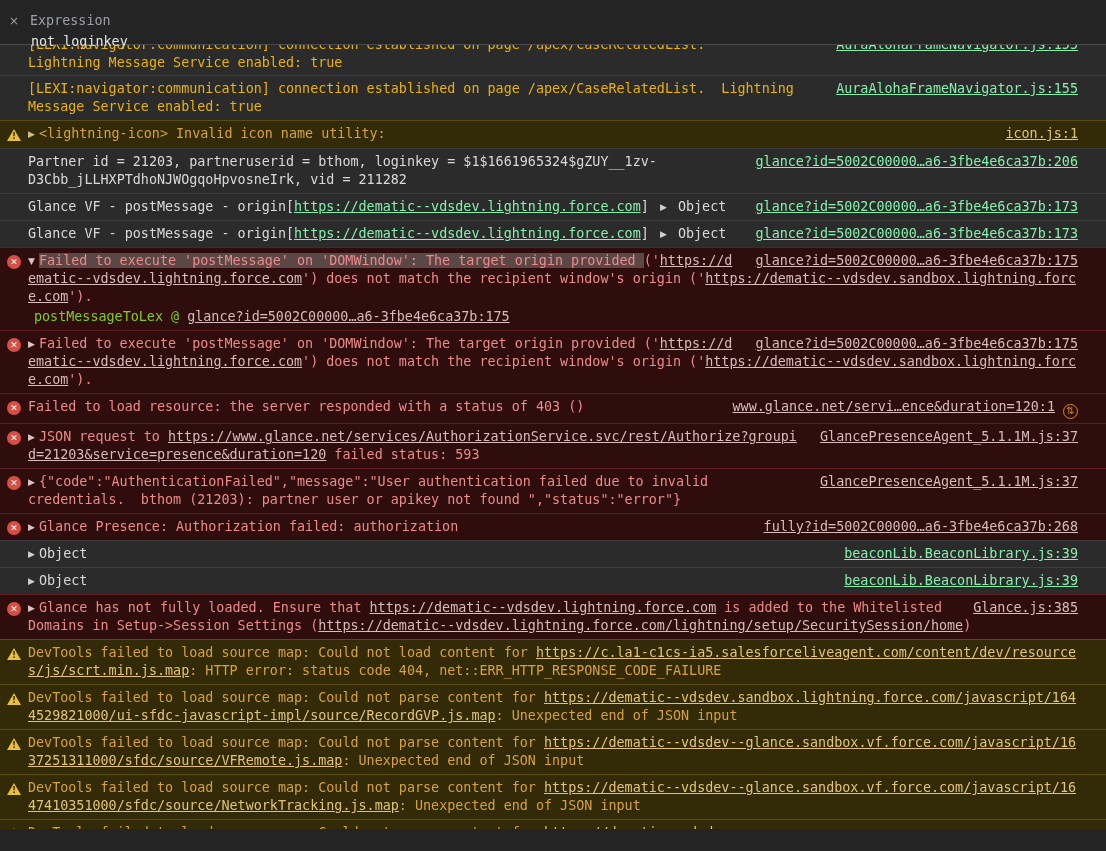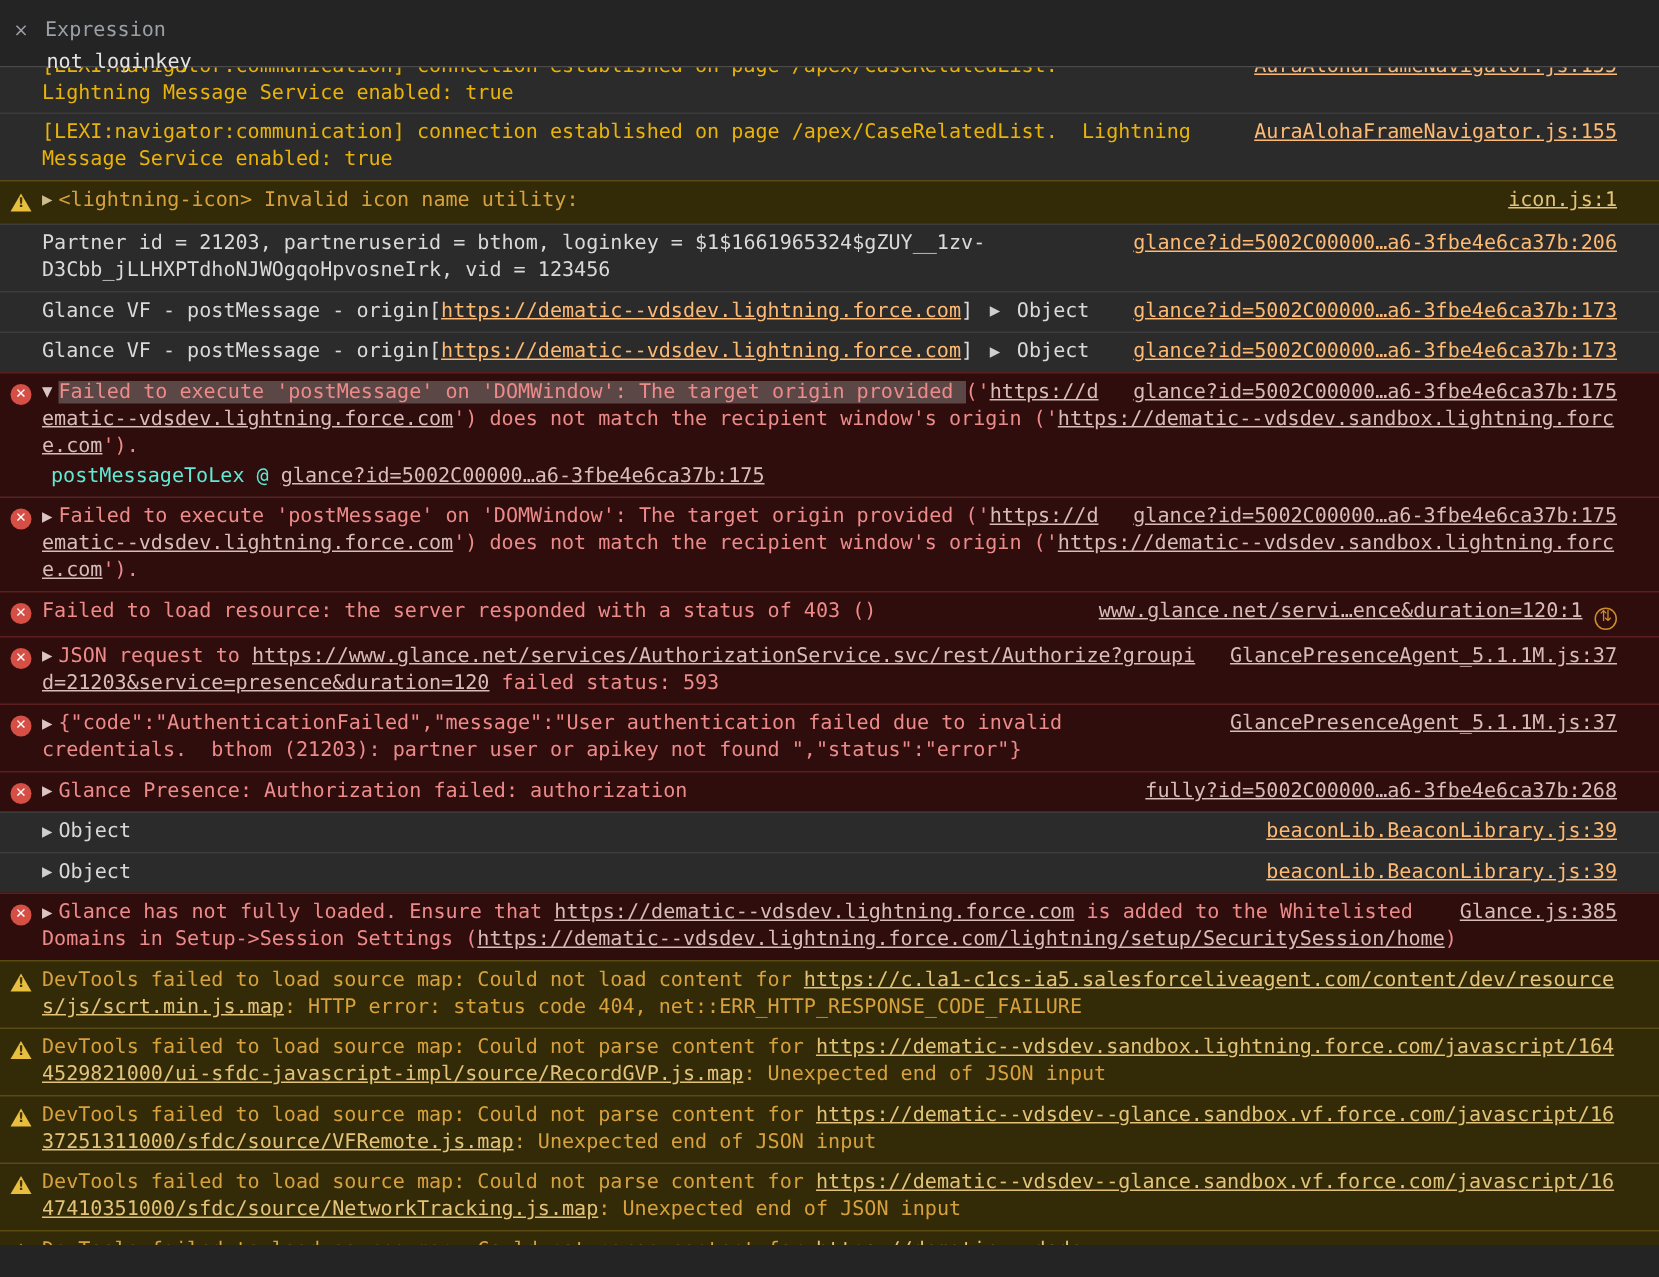--- a/index.html
+++ b/index.html
@@ -26,31 +26,31 @@
   #console-log { width:1106px; }
   .crow {
     display:flex; padding:4px 26px 4px 0;
     border-top:1px solid #3c3c3c; background:#2b2b2b; color:#d9d9d9;
   }
   .gutter { width:28px; flex:none; padding-left:7px; }
   .msg {
     flex:1; min-width:0; line-height:18px;
     white-space:pre-wrap; overflow-wrap:break-word;
   }
-  .seg-link,.lnk { text-decoration:underline; word-break:break-all; color:#fdba74; cursor:pointer; }
+  .seg-link,.lnk { text-decoration:underline; word-break:break-all; color:#86efac; cursor:pointer; }
   .src { float:right; margin-left:16px; margin-right:2px; text-align:right; white-space:nowrap; }
   .exp,.seg-tri {
     display:inline-block; width:11px; font-size:9px; color:#cfcfcf;
     font-family:"DejaVu Sans",sans-serif; vertical-align:1px; cursor:pointer;
   }
   .seg-tri { width:13px; text-align:center; cursor:default; }
   .seg-blue { color:#eab308; }
   .seg-hl { background:#5c4747; }
   .stack { padding-left:6px; margin-top:2px; }
-  .stack .pre { color:#5eead4; }
+  .stack .pre { color:#84cc16; }
   
   .v-error { background:#2f0d0d; border-top-color:#5c1f1f; color:#ed8a8a; }
   .v-error .seg-link, .v-error .lnk { color:#d8bcbc; }
   .v-error .exp { color:#ddc4c4; }
   .v-warn { background:#332b07; border-top-color:#5a4a14; color:#d7a13d; }
   .v-warn .seg-link, .v-warn .lnk { color:#e3c379; }
   .v-warn .exp { color:#cdbd8a; }
   
   .icon-err {
     display:inline-block; width:14px; height:14px; border-radius:50%;
@@ -98,21 +98,21 @@
     <div class="crow v-plain">
       <div class="gutter"></div>
       <div class="msg"><span class="src"><span class="lnk">AuraAlohaFrameNavigator.js:155</span></span><span class="seg-blue">[LEXI:navigator:communication] connection established on page /apex/CaseRelatedList.  Lightning Message Service enabled: true</span></div>
     </div>
     <div class="crow v-warn">
       <div class="gutter"><span class="icon-warn"><i>!</i></span></div>
       <div class="msg"><span class="src"><span class="lnk">icon.js:1</span></span><span class="exp">▶</span><span class="seg-t">&lt;lightning-icon&gt; Invalid icon name utility:</span></div>
     </div>
     <div class="crow v-plain">
       <div class="gutter"></div>
-      <div class="msg"><span class="src"><span class="lnk">glance?id=5002C00000…a6-3fbe4e6ca37b:206</span></span><span class="seg-t">Partner id = 21203, partneruserid = bthom, loginkey = $1$1661965324$gZUY__1zv-D3Cbb_jLLHXPTdhoNJWOgqoHpvosneIrk, vid = 123456</span></div>
+      <div class="msg"><span class="src"><span class="lnk">glance?id=5002C00000…a6-3fbe4e6ca37b:206</span></span><span class="seg-t">Partner id = 21203, partneruserid = bthom, loginkey = $1$1661965324$gZUY__1zv-D3Cbb_jLLHXPTdhoNJWOgqoHpvosneIrk, vid = 211282</span></div>
     </div>
     <div class="crow v-plain">
       <div class="gutter"></div>
       <div class="msg"><span class="src"><span class="lnk">glance?id=5002C00000…a6-3fbe4e6ca37b:173</span></span><span class="seg-t">Glance VF - postMessage - origin[</span><span class="seg-link">https://dematic--vdsdev.lightning.force.com</span><span class="seg-t">] </span><span class="seg-tri">▶</span><span class="seg-t"> Object</span></div>
     </div>
     <div class="crow v-plain">
       <div class="gutter"></div>
       <div class="msg"><span class="src"><span class="lnk">glance?id=5002C00000…a6-3fbe4e6ca37b:173</span></span><span class="seg-t">Glance VF - postMessage - origin[</span><span class="seg-link">https://dematic--vdsdev.lightning.force.com</span><span class="seg-t">] </span><span class="seg-tri">▶</span><span class="seg-t"> Object</span></div>
     </div>
     <div class="crow v-error">

